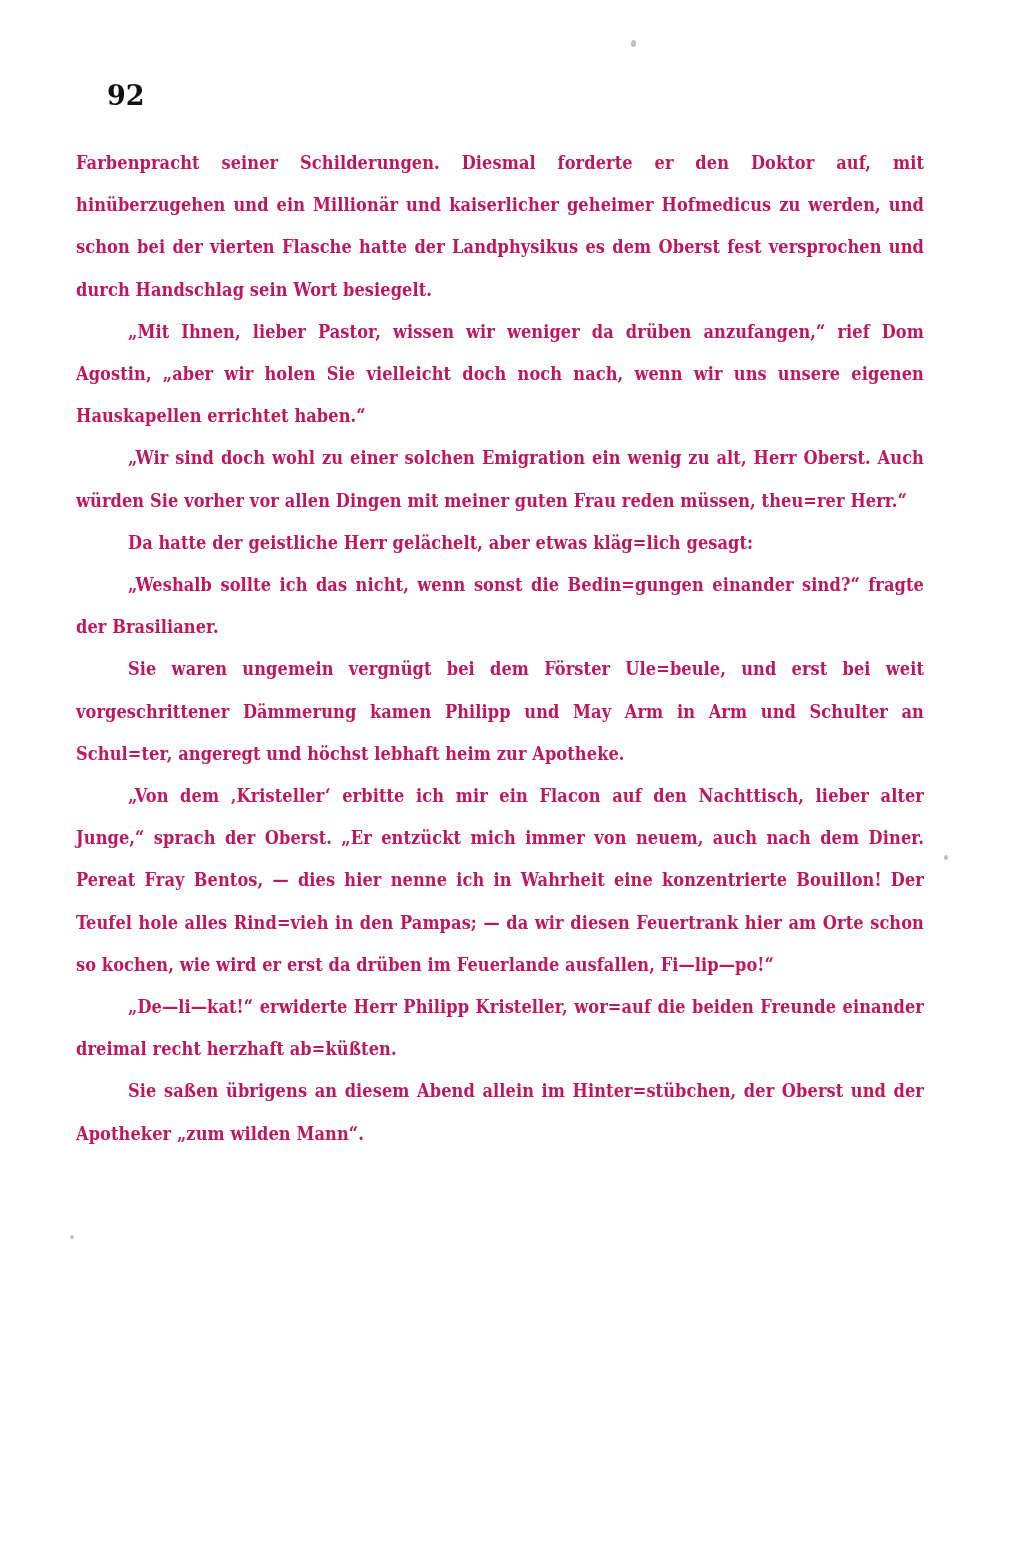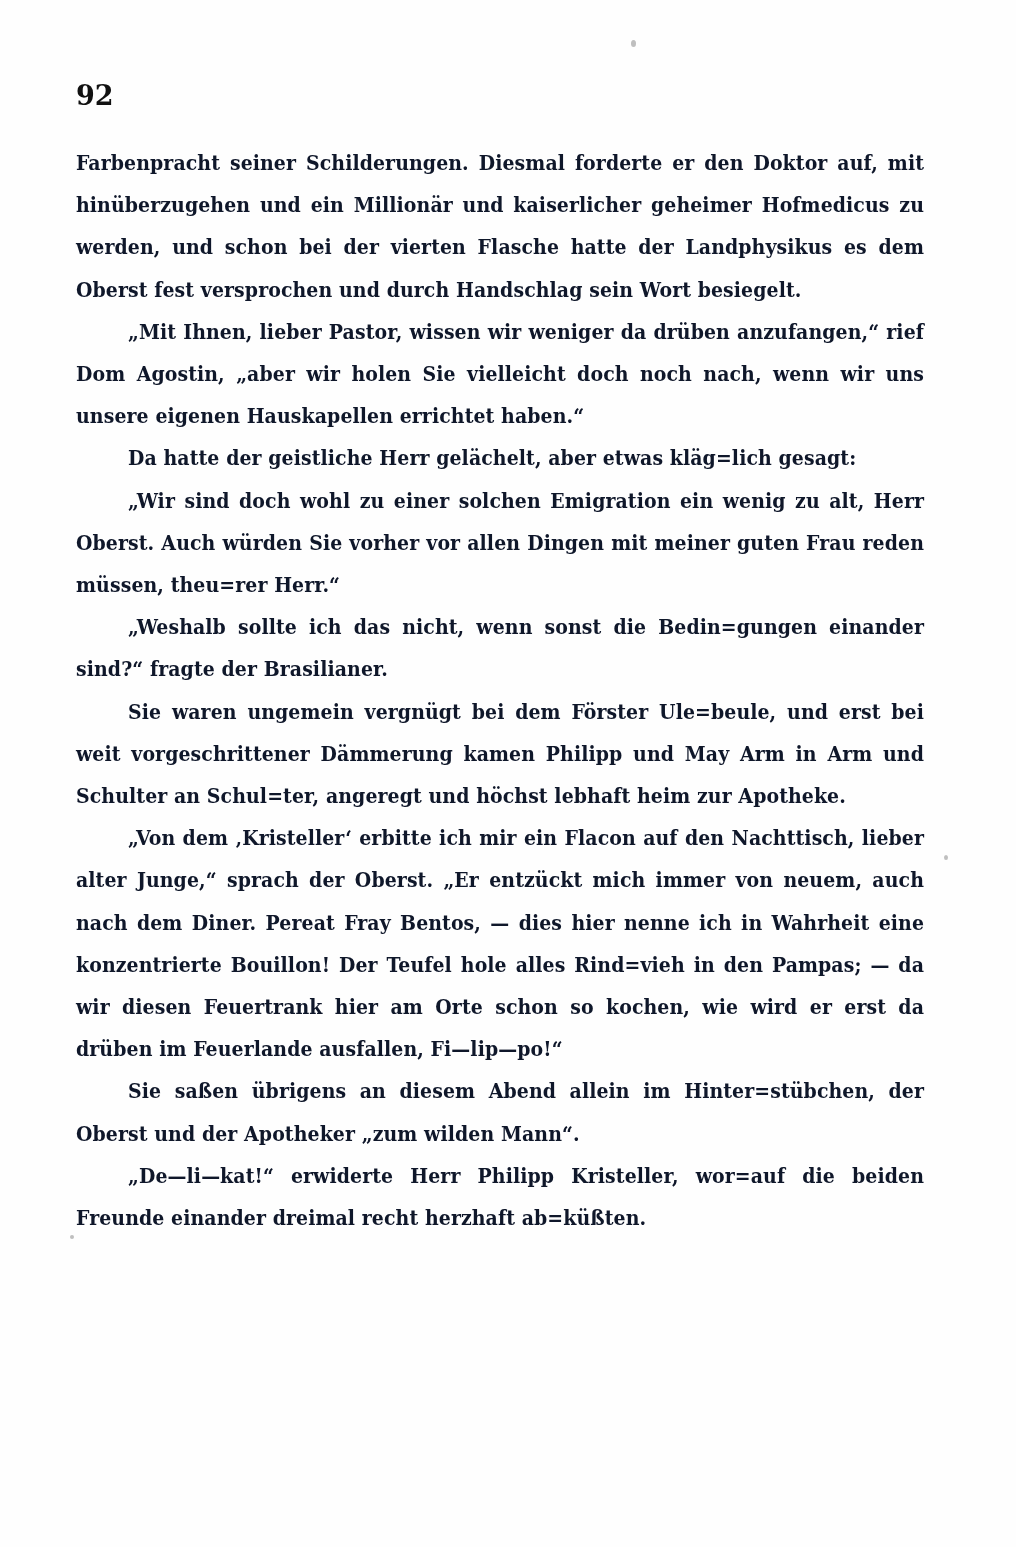--- a/index.html
+++ b/index.html
@@ -30,41 +30,42 @@
     display: flex;
     align-items: baseline;
   }
   .folio {
     font-family: "DejaVu Serif", serif;
     font-size: 27px;
     font-weight: 700;
     letter-spacing: 0px;
     color: #111;
     width: 120px;
+    margin-left: 31px;
   }
   .running-head {
     flex: 1;
     text-align: center;
     font-size: 23px;
     font-weight: 700;
     letter-spacing: 1px;
     color: #111;
     font-family: "DejaVu Serif", serif;
     transform: translateX(-40px);
   }
   .body-text {
     position: absolute;
     left: 76px;
     top: 142px;
     width: 848px;
-    font-size: 21px;
+    font-size: 18px;
     line-height: 42.2px;
     text-align: justify;
     text-justify: inter-word;
-    color: #0f172a;
+    color: #be185d;
     font-family: "DejaVu Serif", serif;
     letter-spacing: 0.1px;
   }
   .body-text p {
     margin: 0;
     text-indent: 52px;
   }
   .body-text p.noindent {
     text-indent: 0;
   }
@@ -89,22 +90,22 @@
   <div class="speck" style="left:944px; top:855px; width:4px; height:5px;"></div>
   <div class="speck" style="left:70px; top:1235px; width:4px; height:4px;"></div>
 
   <div class="page-header">
     <div class="folio">92</div>
   </div>
 
   <div class="body-text fraktur">
     <p class="noindent">Farbenpracht seiner Schilderungen. Diesmal forderte er den Doktor auf, mit hinüberzugehen und ein Millionär und kaiserlicher geheimer Hofmedicus zu werden, und schon bei der vierten Flasche hatte der Landphysikus es dem Oberst fest versprochen und durch Handschlag sein Wort besiegelt.</p>
     <p>„Mit Ihnen, lieber Pastor, wissen wir weniger da drüben anzufangen,“ rief Dom Agostin, „aber wir holen Sie vielleicht doch noch nach, wenn wir uns unsere eigenen Hauskapellen errichtet haben.“</p>
+    <p>„Wir sind doch wohl zu einer solchen Emigration ein wenig zu alt, Herr Oberst. Auch würden Sie vorher vor allen Dingen mit meiner guten Frau reden müssen, theu=rer Herr.“</p>
     <p>Da hatte der geistliche Herr gelächelt, aber etwas kläg=lich gesagt:</p>
-    <p>„Wir sind doch wohl zu einer solchen Emigration ein wenig zu alt, Herr Oberst. Auch würden Sie vorher vor allen Dingen mit meiner guten Frau reden müssen, theu=rer Herr.“</p>
     <p>„Weshalb sollte ich das nicht, wenn sonst die Bedin=gungen einander sind?“ fragte der Brasilianer.</p>
     <p>Sie waren ungemein vergnügt bei dem Förster Ule=beule, und erst bei weit vorgeschrittener Dämmerung kamen Philipp und May Arm in Arm und Schulter an Schul=ter, angeregt und höchst lebhaft heim zur Apotheke.</p>
     <p>„Von dem ‚Kristeller‘ erbitte ich mir ein Flacon auf den Nachttisch, lieber alter Junge,“ sprach der Oberst. „Er entzückt mich immer von neuem, auch nach dem Diner. Pereat Fray Bentos, — dies hier nenne ich in Wahrheit eine konzentrierte Bouillon! Der Teufel hole alles Rind=vieh in den Pampas; — da wir diesen Feuertrank hier am Orte schon so kochen, wie wird er erst da drüben im Feuerlande ausfallen, Fi—lip—po!“</p>
+    <p>„De—li—kat!“ erwiderte Herr Philipp Kristeller, wor=auf die beiden Freunde einander dreimal recht herzhaft ab=küßten.</p>
     <p>Sie saßen übrigens an diesem Abend allein im Hinter=stübchen, der Oberst und der Apotheker „zum wilden Mann“.</p>
-    <p>„De—li—kat!“ erwiderte Herr Philipp Kristeller, wor=auf die beiden Freunde einander dreimal recht herzhaft ab=küßten.</p>
   </div>
 
 </div>
 
 </body></html>

